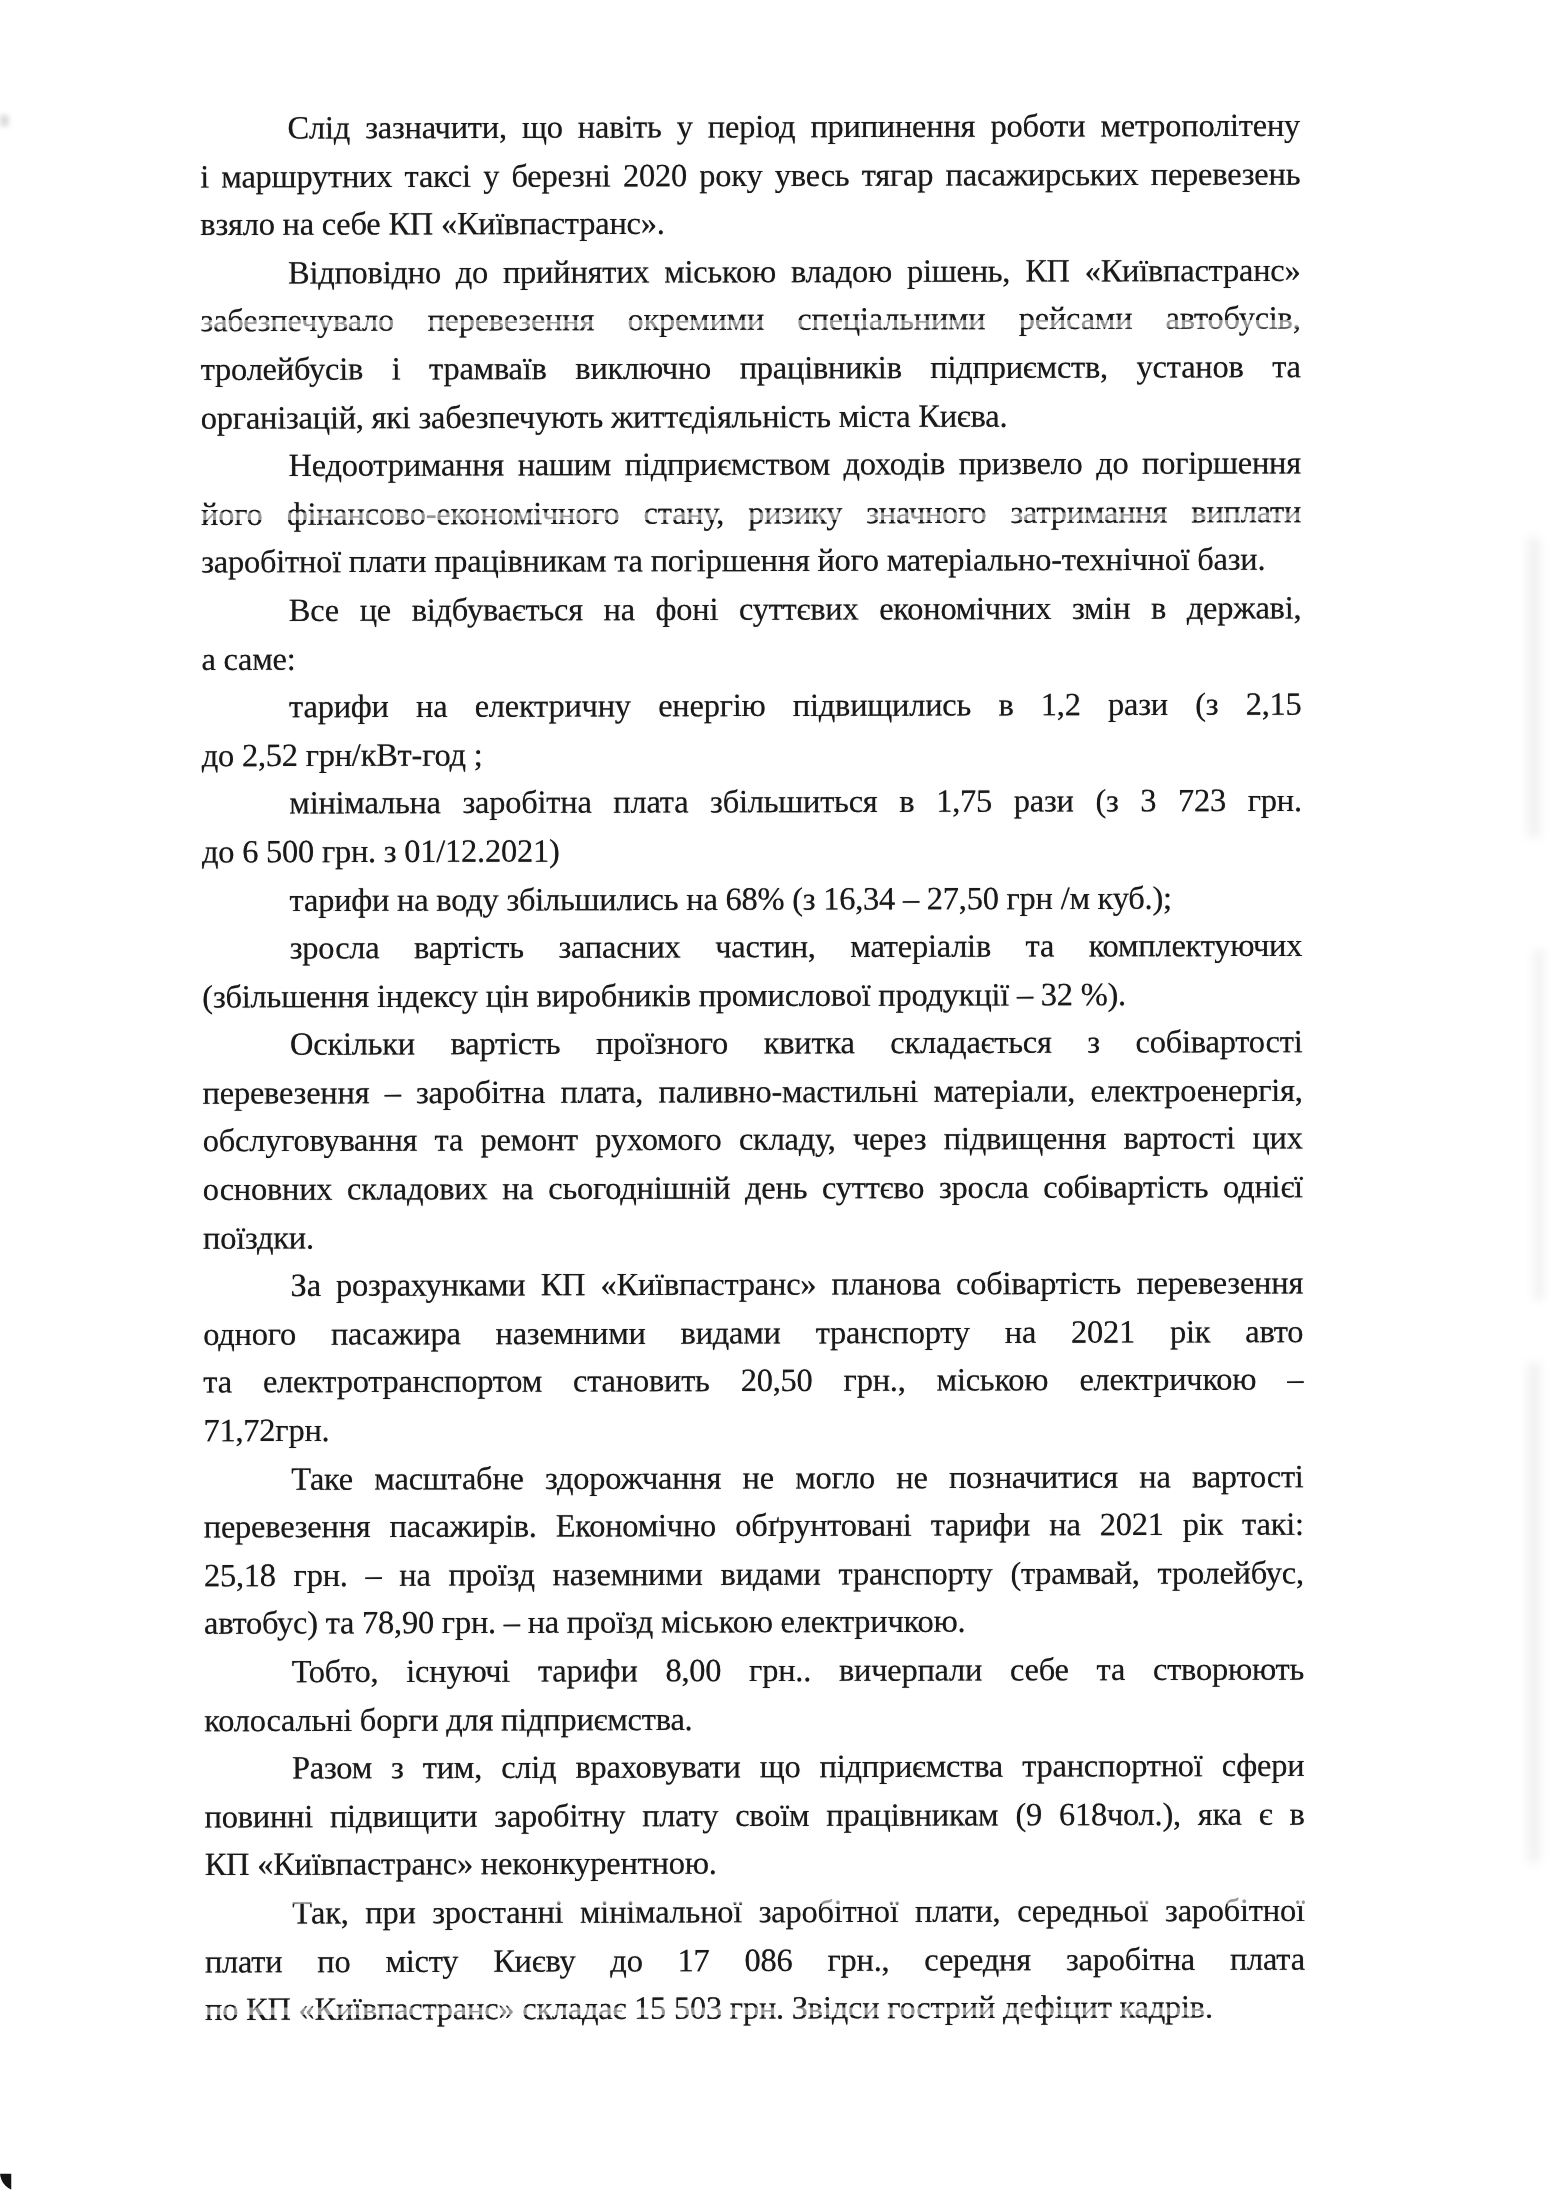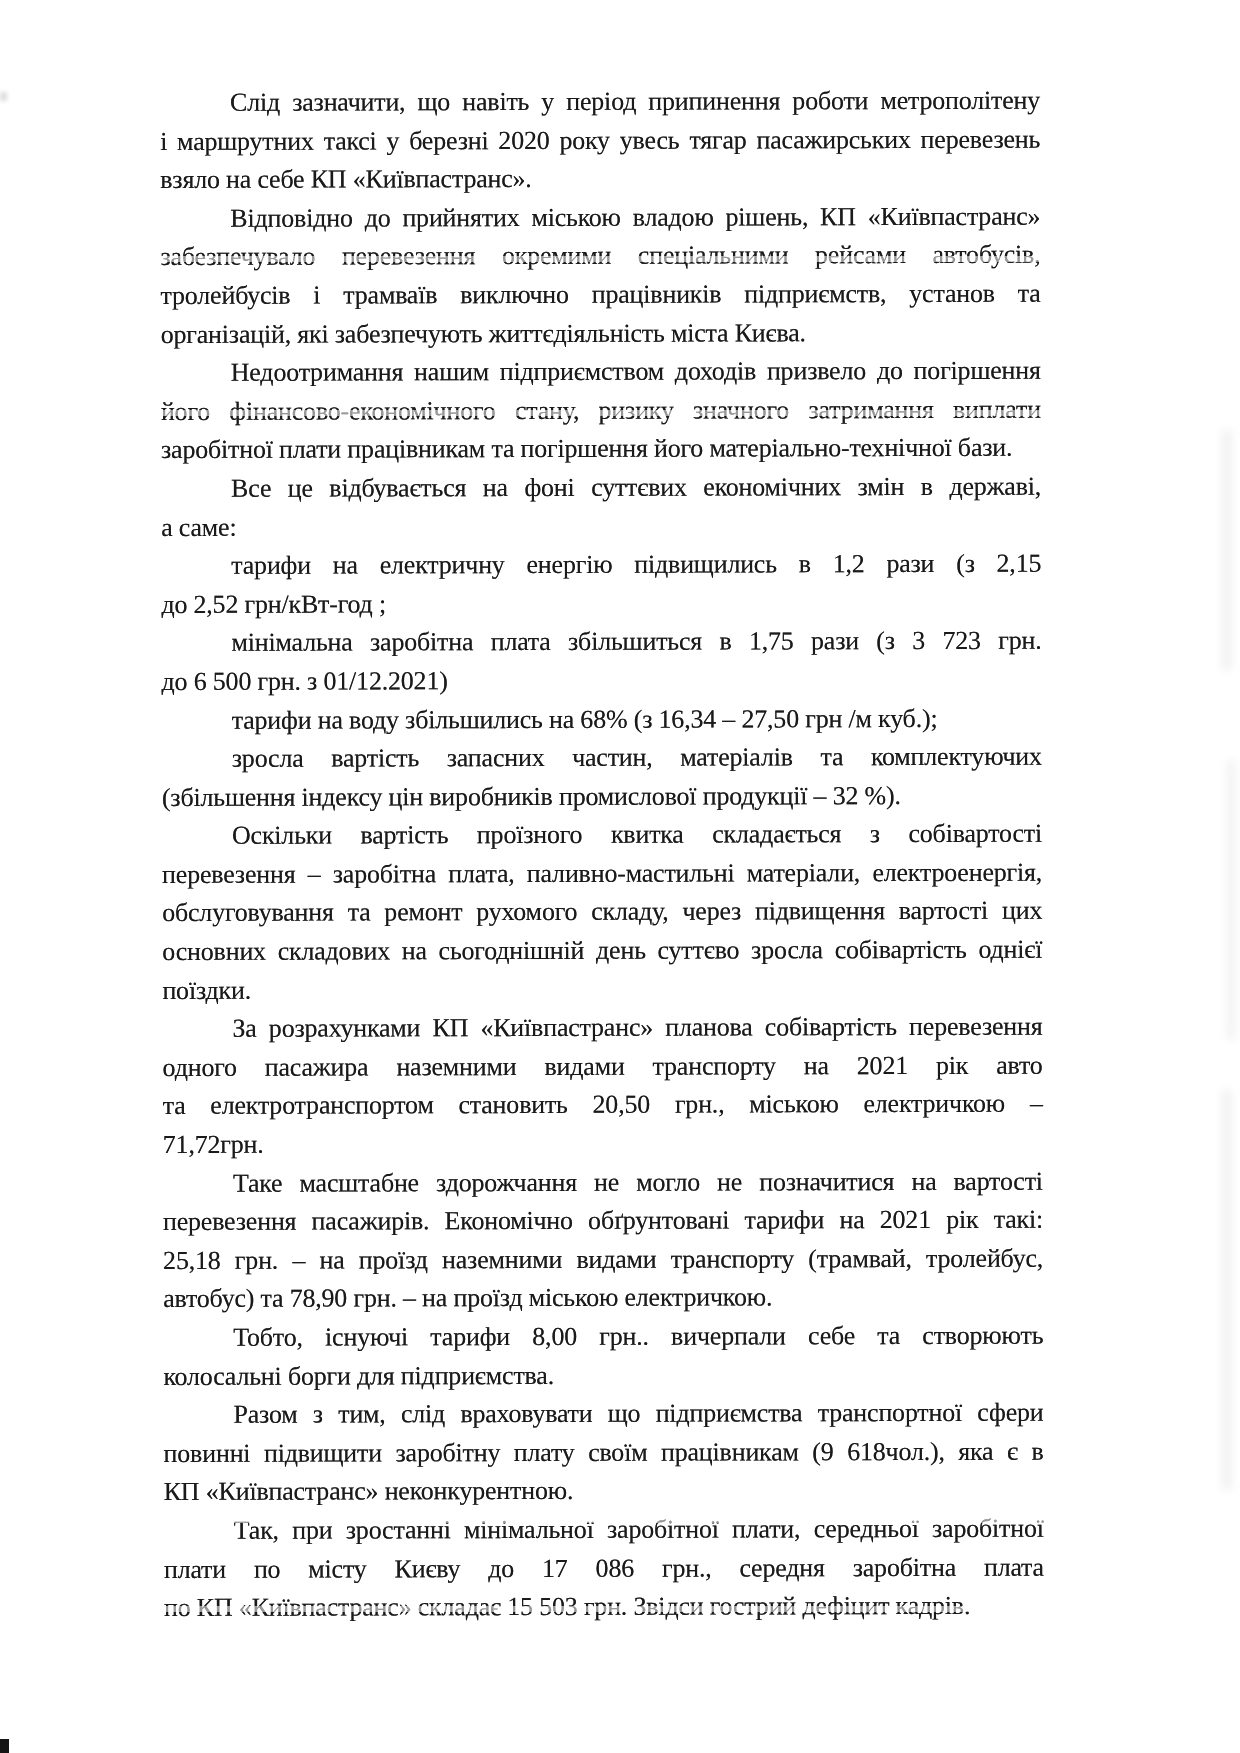--- a/index.html
+++ b/index.html
@@ -8,20 +8,21 @@
     padding: 0;
     background: #ffffff;
   }
   .page {
     position: relative;
     width: 1240px;
     height: 1753px;
     background: #ffffff;
     overflow: hidden;
     font-family: "Liberation Serif", "DejaVu Serif", serif;
+    border-radius: 15px;
   }
   .text-block {
     position: absolute;
     left: 160px;
     top: 84px;
     width: 880px;
     transform: rotate(-0.15deg);
     transform-origin: left top;
     color: #1a1a1a;
     font-size: 26px;

